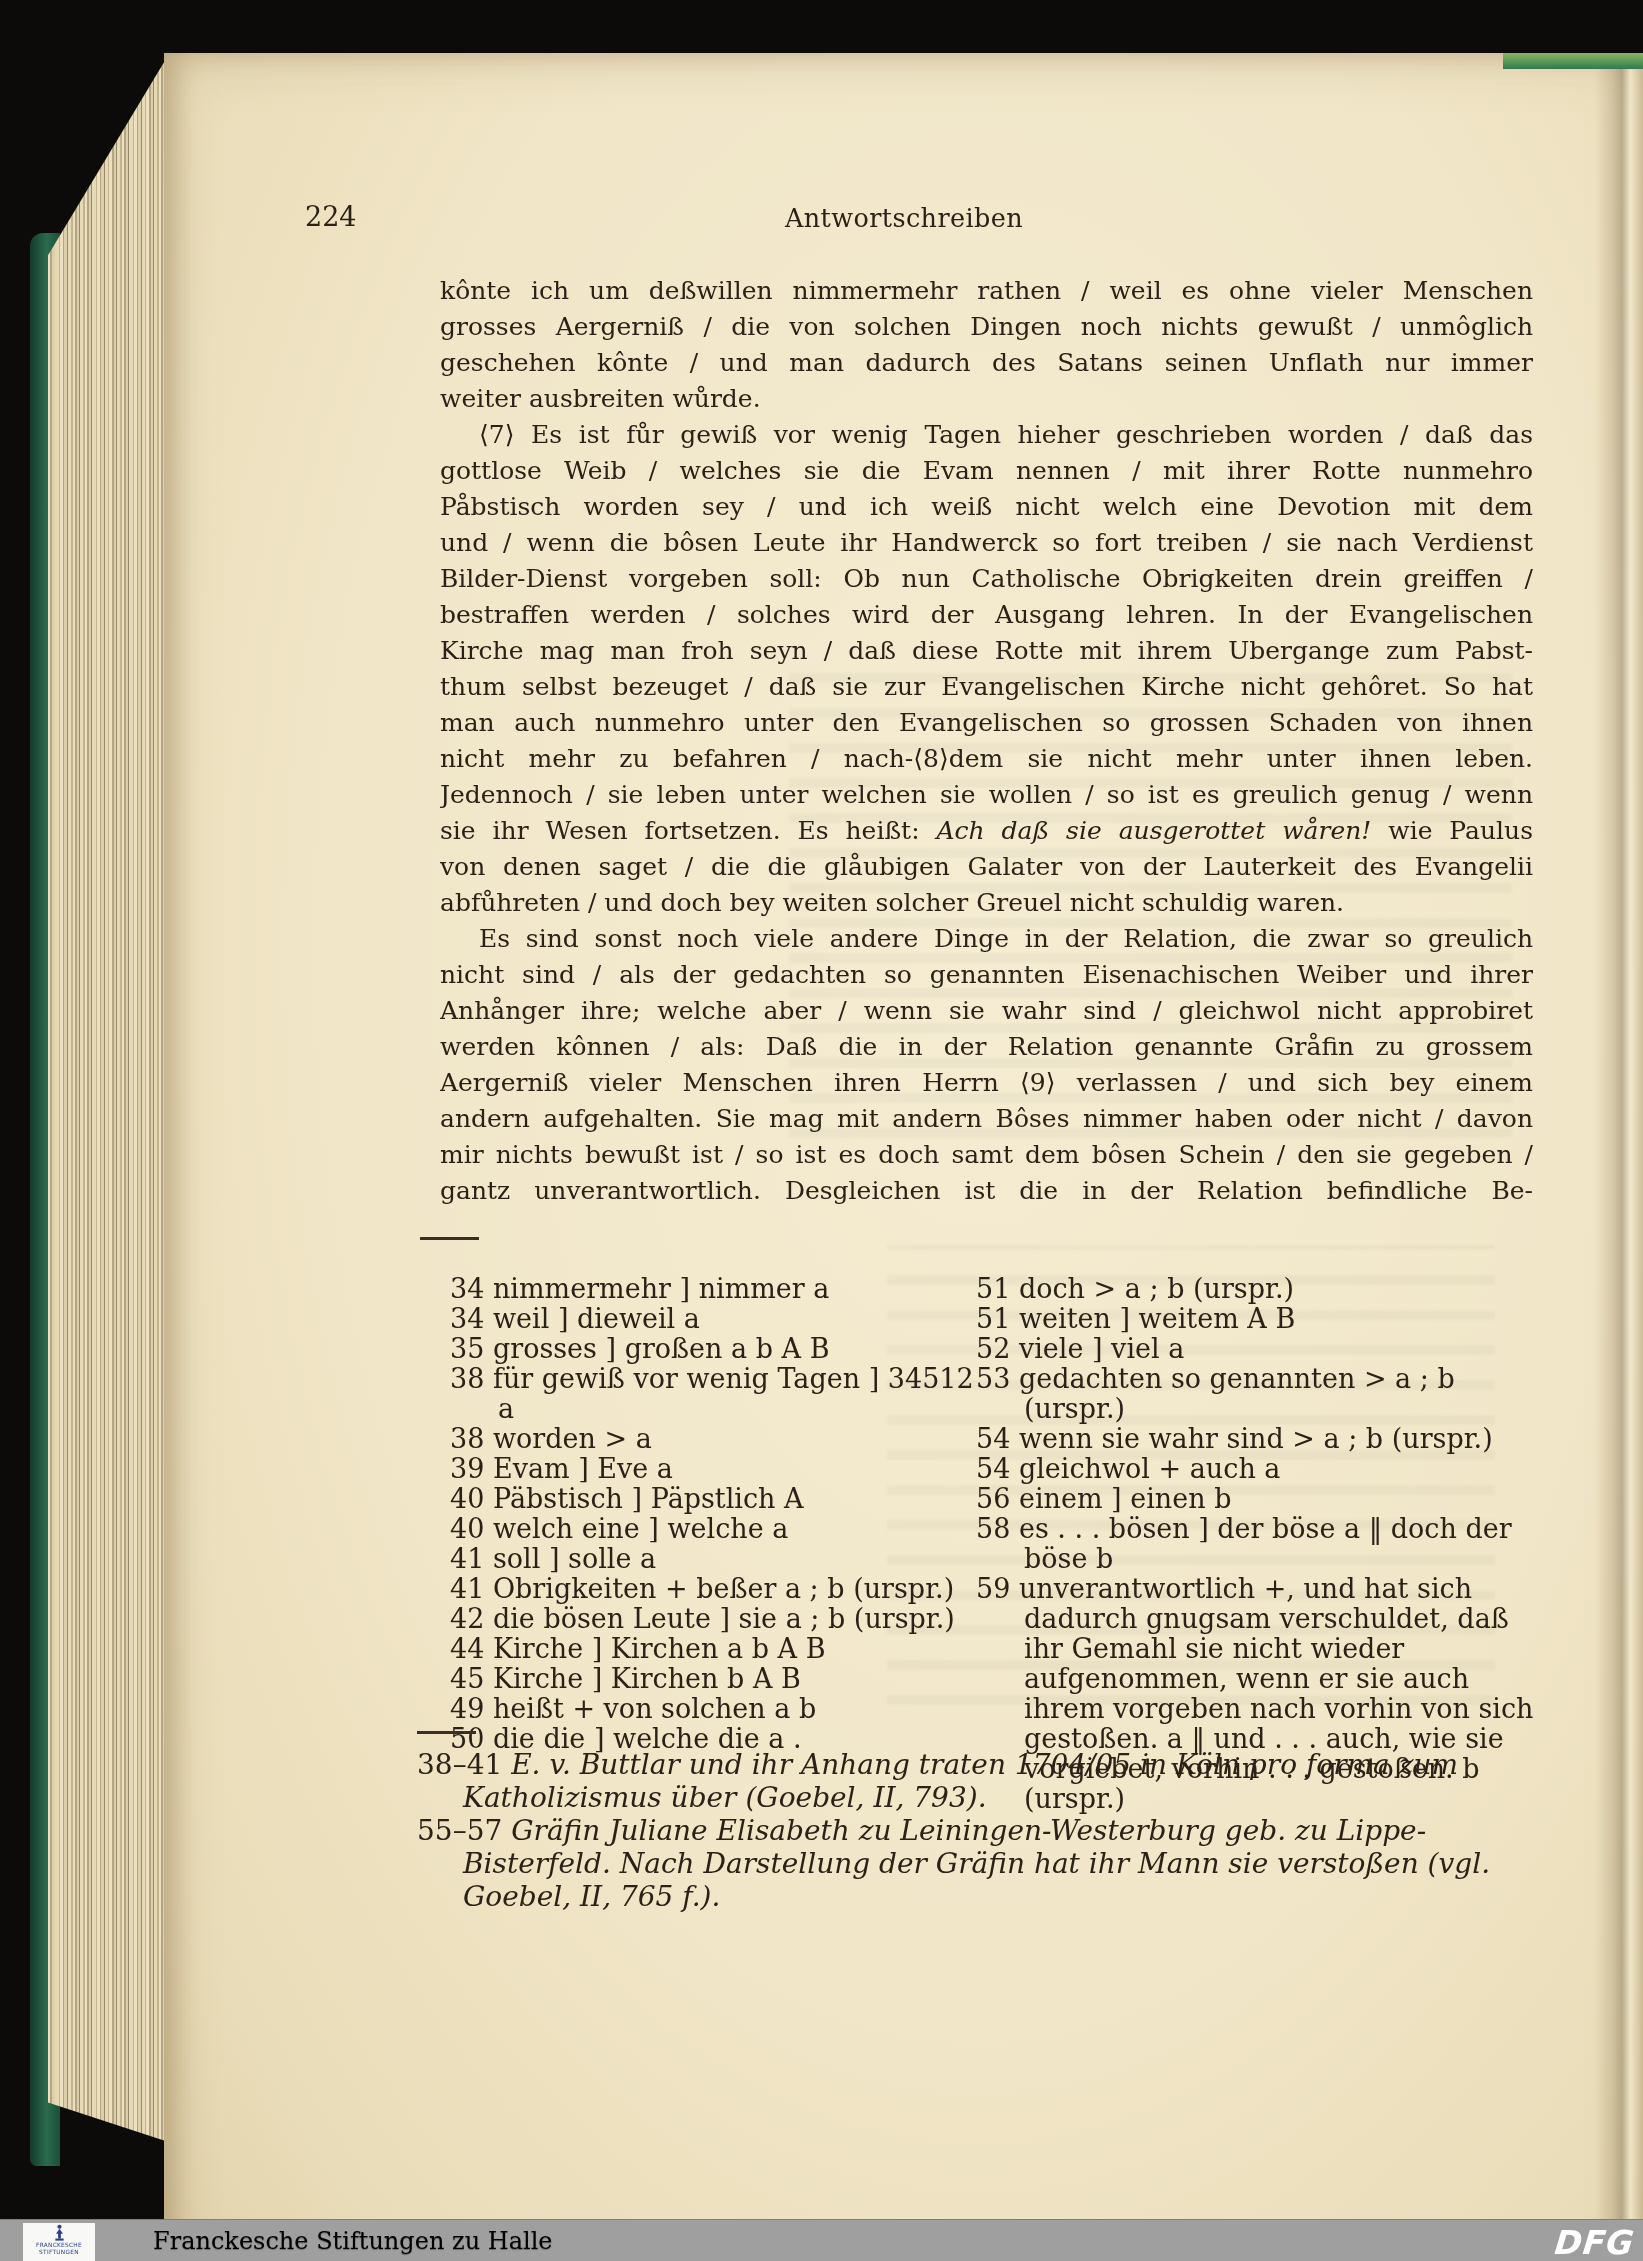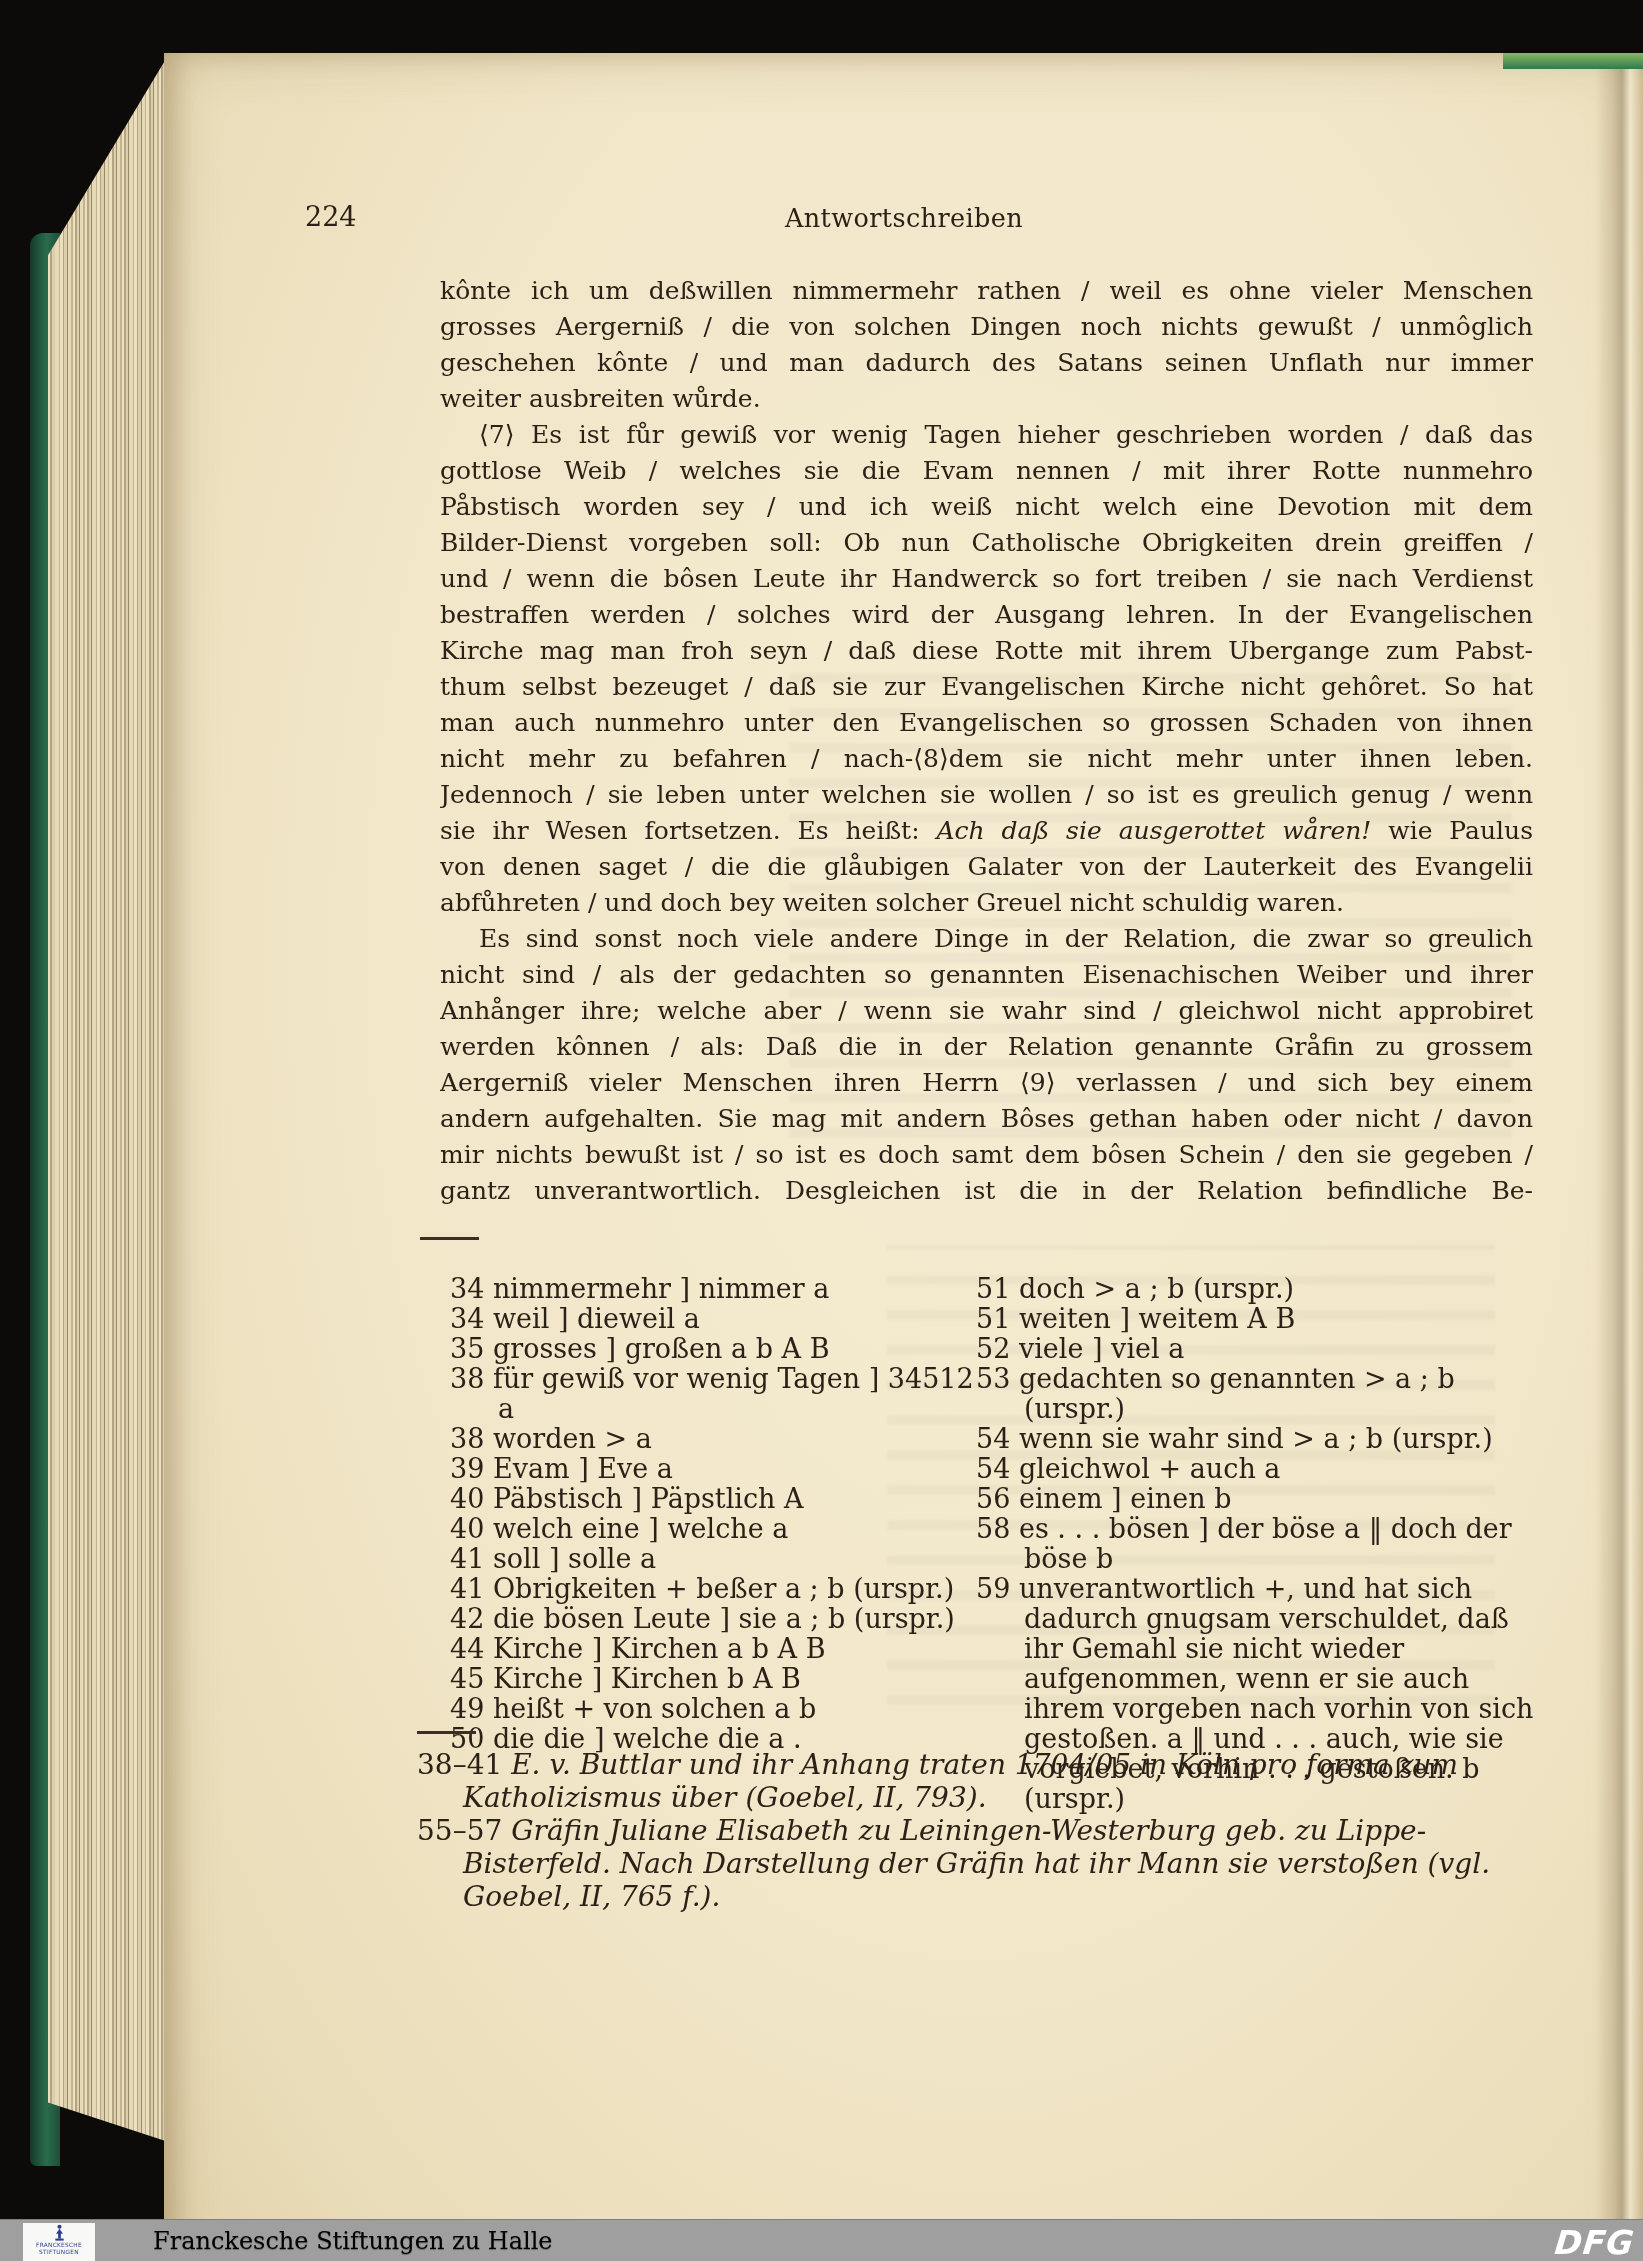--- a/index.html
+++ b/index.html
@@ -86,37 +86,37 @@
     <div class="runhead">Antwortschreiben</div>
 
     <div class="main">
         <div class="tline"><span>kônte ich um deßwillen nimmermehr rathen / weil es ohne vieler Menschen</span></div>
         <div class="tline"><span>grosses Aergerniß / die von solchen Dingen noch nichts gewußt / unmôglich</span></div>
         <div class="tline"><span>geschehen kônte / und man dadurch des Satans seinen Unflath nur immer</span></div>
         <div class="tline no-just"><span>weiter ausbreiten wůrde.</span></div>
         <div class="tline indent"><span>⟨7⟩ Es ist fůr gewiß vor wenig Tagen hieher geschrieben worden / daß das</span></div>
         <div class="tline"><span>gottlose Weib / welches sie die Evam nennen / mit ihrer Rotte nunmehro</span></div>
         <div class="tline"><span>Påbstisch worden sey / und ich weiß nicht welch eine Devotion mit dem</span></div>
+        <div class="tline"><span>und / wenn die bôsen Leute ihr Handwerck so fort treiben / sie nach Verdienst</span></div>
         <div class="tline"><span>Bilder-Dienst vorgeben soll: Ob nun Catholische Obrigkeiten drein greiffen /</span></div>
-        <div class="tline"><span>und / wenn die bôsen Leute ihr Handwerck so fort treiben / sie nach Verdienst</span></div>
         <div class="tline"><span>bestraffen werden / solches wird der Ausgang lehren. In der Evangelischen</span></div>
         <div class="tline"><span>Kirche mag man froh seyn / daß diese Rotte mit ihrem Ubergange zum Pabst-</span></div>
         <div class="tline"><span>thum selbst bezeuget / daß sie zur Evangelischen Kirche nicht gehôret. So hat</span></div>
         <div class="tline"><span>man auch nunmehro unter den Evangelischen so grossen Schaden von ihnen</span></div>
         <div class="tline"><span>nicht mehr zu befahren / nach-⟨8⟩dem sie nicht mehr unter ihnen leben.</span></div>
         <div class="tline"><span>Jedennoch / sie leben unter welchen sie wollen / so ist es greulich genug / wenn</span></div>
         <div class="tline"><span>sie ihr Wesen fortsetzen. Es heißt: </span><span class="it">Ach daß sie ausgerottet wåren!</span><span> wie Paulus</span></div>
         <div class="tline"><span>von denen saget / die die glåubigen Galater von der Lauterkeit des Evangelii</span></div>
         <div class="tline no-just"><span>abfůhreten / und doch bey weiten solcher Greuel nicht schuldig waren.</span></div>
         <div class="tline indent"><span>Es sind sonst noch viele andere Dinge in der Relation, die zwar so greulich</span></div>
         <div class="tline"><span>nicht sind / als der gedachten so genannten Eisenachischen Weiber und ihrer</span></div>
         <div class="tline"><span>Anhånger ihre; welche aber / wenn sie wahr sind / gleichwol nicht approbiret</span></div>
         <div class="tline"><span>werden kônnen / als: Daß die in der Relation genannte Gråfin zu grossem</span></div>
         <div class="tline"><span>Aergerniß vieler Menschen ihren Herrn ⟨9⟩ verlassen / und sich bey einem</span></div>
-        <div class="tline"><span>andern aufgehalten. Sie mag mit andern Bôses gethan haben oder nicht / davon</span></div>
+        <div class="tline"><span>andern aufgehalten. Sie mag mit andern Bôses nimmer haben oder nicht / davon</span></div>
         <div class="tline"><span>mir nichts bewußt ist / so ist es doch samt dem bôsen Schein / den sie gegeben /</span></div>
         <div class="tline"><span>gantz unverantwortlich. Desgleichen ist die in der Relation befindliche Be-</span></div>
       </div>
 
     <div class="rule rule-app"></div>
     <div class="appcol app-left">
         <div class="app-entry"><span class="app-no">34</span> nimmermehr ] nimmer a</div>
         <div class="app-entry"><span class="app-no">34</span> weil ] dieweil a</div>
         <div class="app-entry"><span class="app-no">35</span> grosses ] großen a b A B</div>
         <div class="app-entry"><span class="app-no">38</span> für gewiß vor wenig Tagen ] 34512 a</div>

